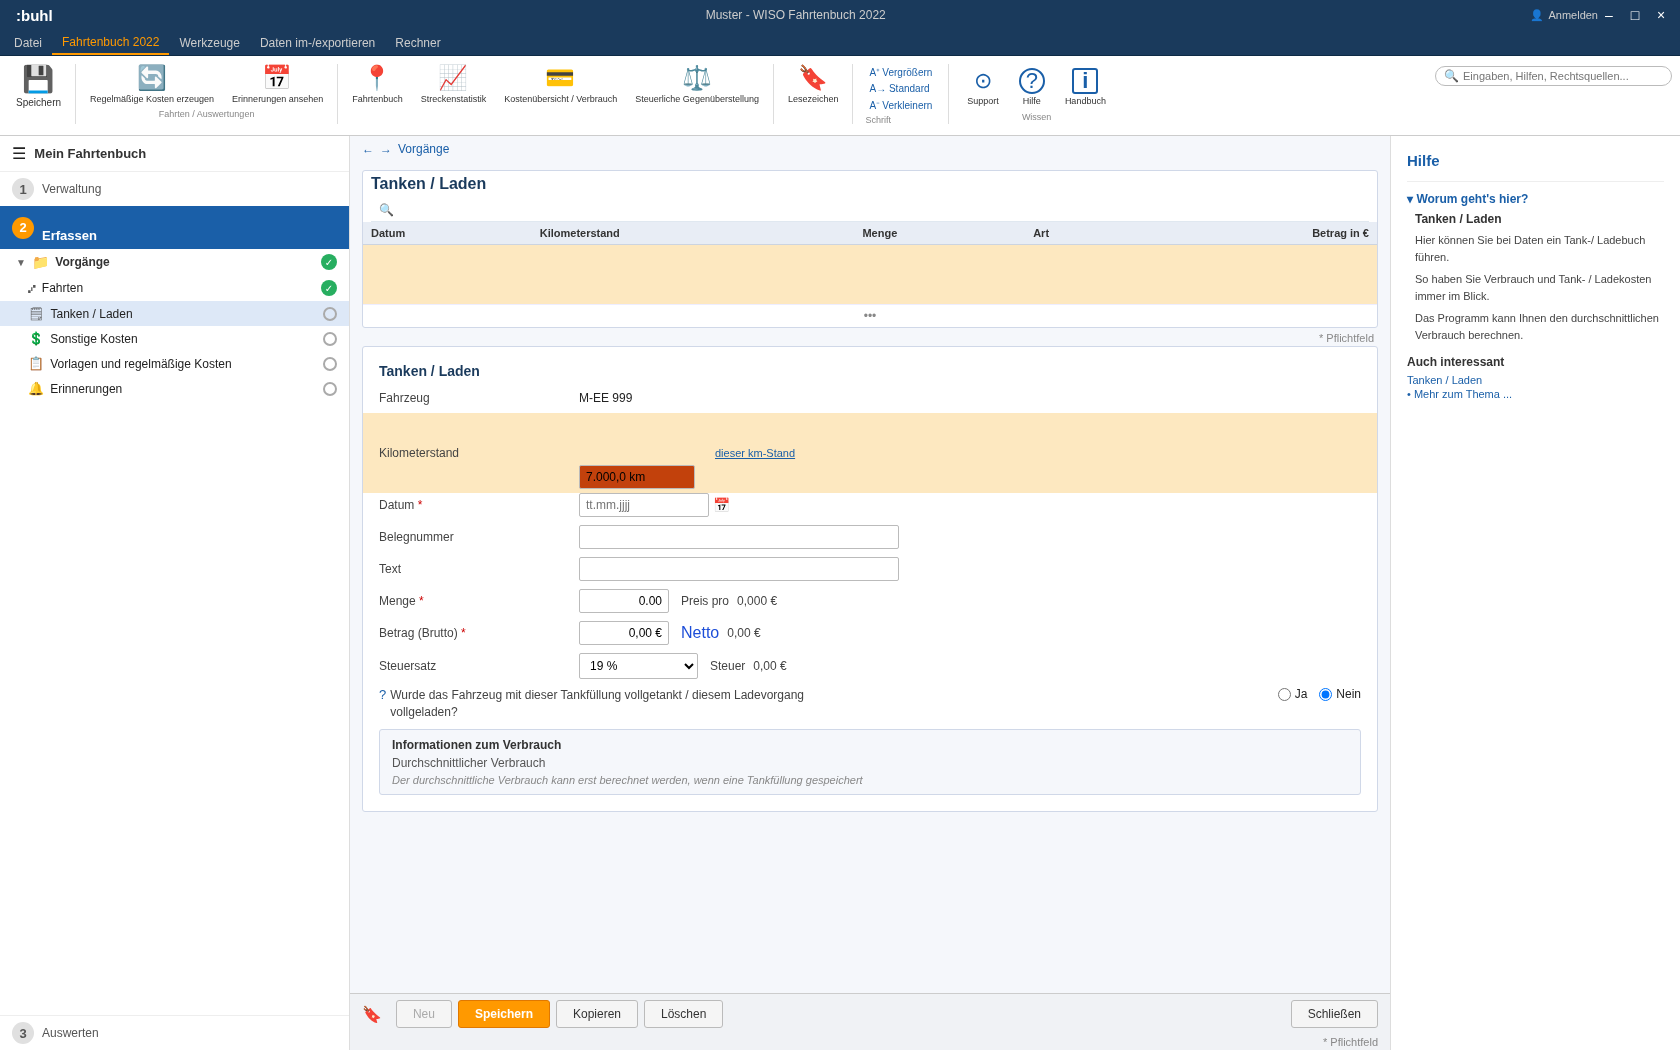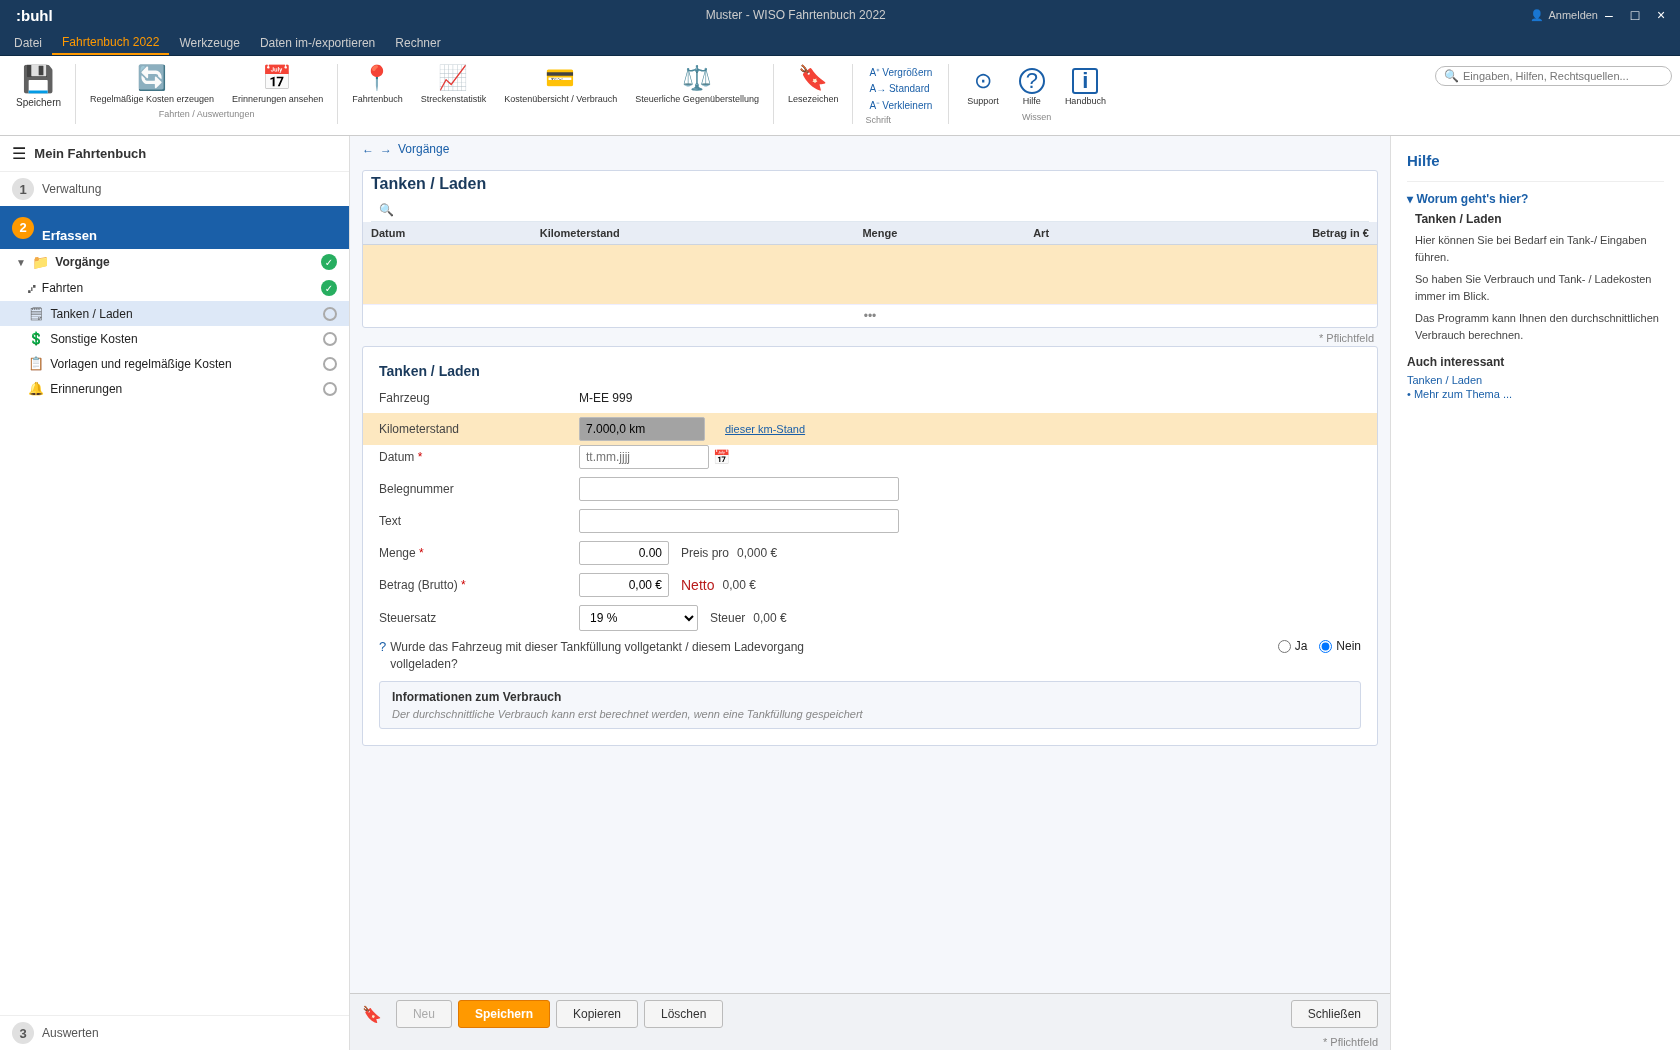--- a/index.html
+++ b/index.html
@@ -323,21 +323,21 @@
       <div class="form-section">
         <div class="form-title">Tanken / Laden</div>
 
         <div class="form-row">
           <div class="form-label">Fahrzeug</div>
           <div class="form-value">M-EE 999</div>
         </div>
 
         <div class="form-row" style="background:#fde8c0;padding:4px 0;margin:0 -16px;padding-left:16px;">
           <div class="form-label">Kilometerstand</div>
-          <input type="text" class="form-input medium highlight" style="width: 126px; background: #a3a3a3;" value="7.000,0 km">
+          <input type="text" class="form-input medium highlight" style="width: 116px; background: #c2410c; margin-top: 48px;" value="7.000,0 km">
           <span class="link" style="margin-left:20px;">dieser km-Stand</span>
         </div>
 
         <div class="form-row">
           <div class="form-label required">Datum</div>
           <div class="date-row">
             <input type="text" class="form-input medium" placeholder="tt.mm.jjjj" style="">
             <span class="cal-icon">📅</span>
           </div>
         </div>
@@ -361,21 +361,21 @@
               <span style="font-size:12px;color:#444;">0,000 €</span>
             </div>
           </div>
         </div>
 
         <div class="form-row">
           <div class="form-label required">Betrag (Brutto)</div>
           <div class="inline-group">
             <input type="text" class="form-input" style="width: 90px; text-align: right;" value="0,00 €">
             <div style="display:flex;align-items:center;gap:8px;">
-              <span style="font-size:14px;color:#b91c1c;">Netto</span>
+              <span style="font-size:16px;color:#1d4ed8;">Netto</span>
               <span style="font-size:12px;color:#444;">0,00 €</span>
             </div>
           </div>
         </div>
 
         <div class="form-row">
           <div class="form-label">Steuersatz</div>
           <div class="inline-group">
             <select class="form-select" style="width:119px;">
               <option>7 %</option>
@@ -401,20 +401,21 @@
             </label>
             <label>
               <input type="radio" name="vollgetankt" checked="" style="">
               <span>Nein</span>
             </label>
           </div>
         </div>
 
         <div class="info-section">
           <div class="info-title">Informationen zum Verbrauch</div>
+          <div class="info-sub">Durchschnittlicher Verbrauch</div>
           <div class="info-text">Der durchschnittliche Verbrauch kann erst berechnet werden, wenn eine Tankfüllung gespeichert</div>
         </div>
       </div>
     </div>
 
     <div id="bottom-bar">
       <div class="bottom-btns">
         <span class="bookmark-icon">🔖</span>
         <button class="btn disabled" disabled="">Neu</button>
         <button class="btn primary">Speichern</button>
@@ -432,21 +433,21 @@
 
   <div id="help-panel">
     <h2>Hilfe</h2>
     <div style="border-top:1px solid #eee;padding-top:10px;">
       <h3 style="color:#1a5fa8;font-size:12px;cursor:pointer;">
         <span>▾</span>
         <span>Worum geht's hier?</span>
       </h3>
       <div style="padding-left:8px;">
         <div style="font-size:12px;font-weight:bold;color:#333;margin-bottom:6px;">Tanken / Laden</div>
-        <p>Hier können Sie bei Bedarf ein Tank-/ Eingaben führen.</p>
+        <p>Hier können Sie bei Daten ein Tank-/ Ladebuch führen.</p>
         <p style="margin-top:6px;">So haben Sie Verbrauch und Tank- / Ladekosten immer im Blick.</p>
         <p style="margin-top:6px;">Das Programm kann Ihnen den durchschnittlichen Verbrauch berechnen.</p>
       </div>
       <div class="also-interesting">
         <h4>Auch interessant</h4>
         <a href="#" style="font-size:11px;color:#1a5fa8;text-decoration:none;display:block;padding:1px 0;">Tanken / Laden</a>
         <a href="#" style="font-size:11px;color:#1a5fa8;text-decoration:none;display:block;padding:1px 0;">• Mehr zum Thema ...</a>
       </div>
     </div>
   </div>

